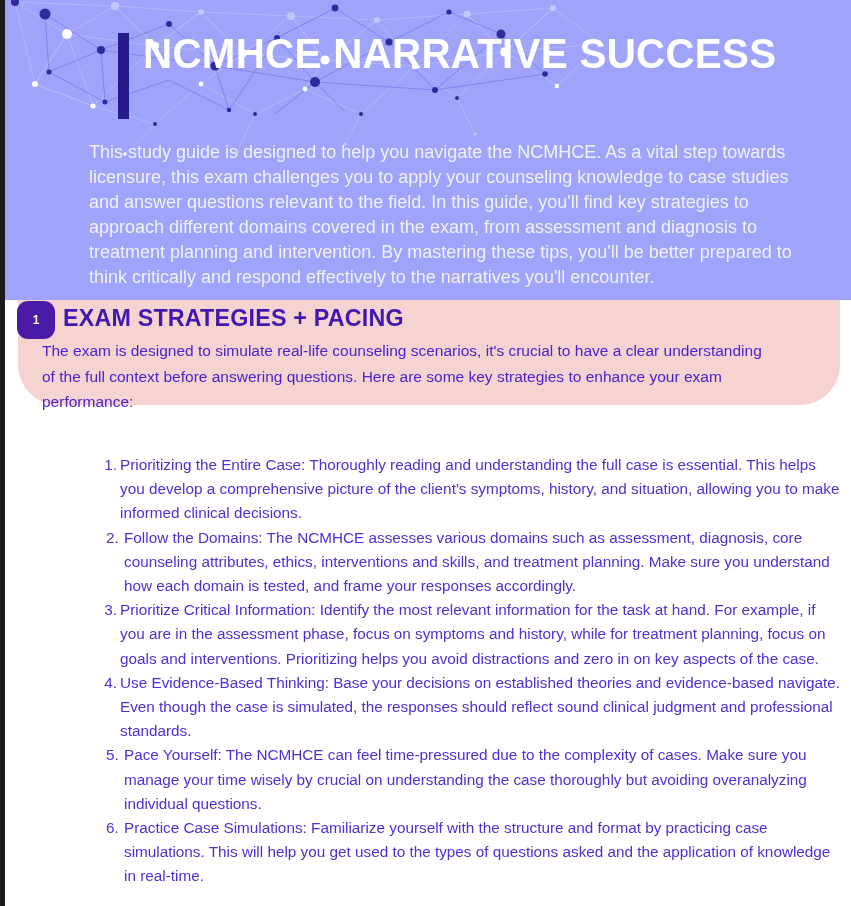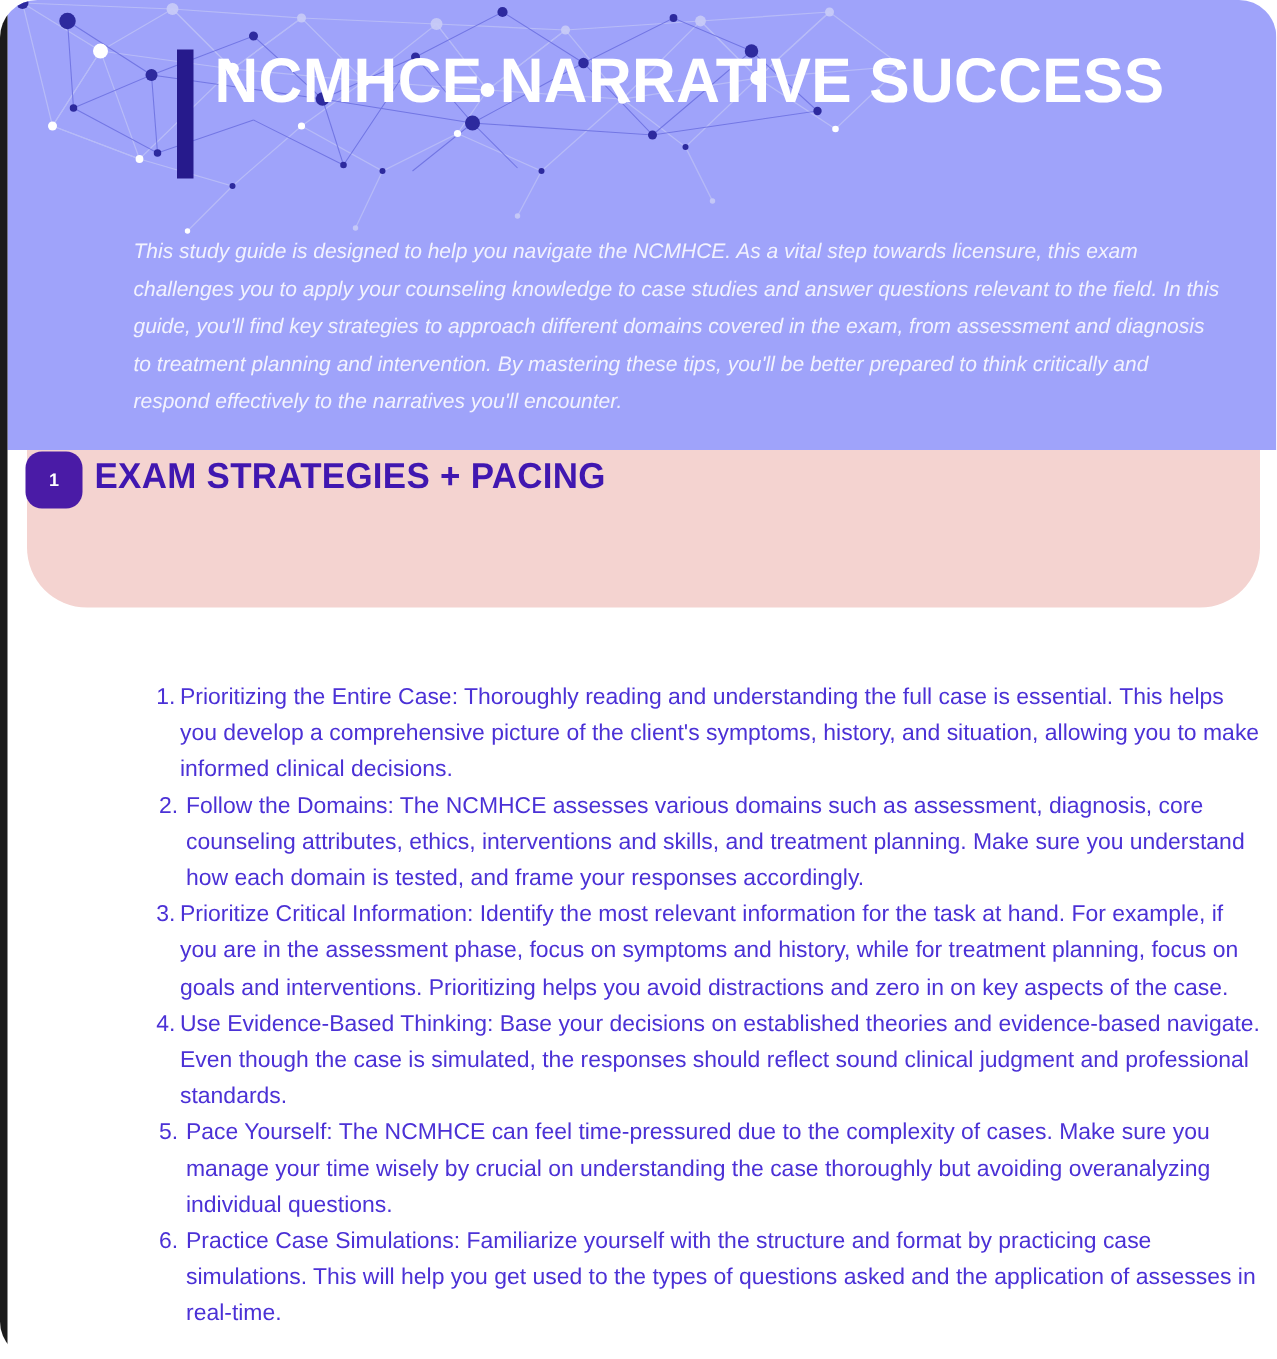--- a/index.html
+++ b/index.html
@@ -10,21 +10,20 @@
     font-family: "Liberation Sans", sans-serif;
     overflow: hidden;
   }
 
   #page {
     position: relative;
     width: 851px;
     height: 906px;
     background: #ffffff;
     overflow: hidden;
-    border-radius: 25px;
   }
 
   
   .left-gutter {
     position: absolute;
     left: 0; top: 0;
     width: 5px; height: 906px;
     background: #1b1b1b;
     z-index: 40;
   }
@@ -67,29 +66,28 @@
     line-height: 51px;
     font-weight: 700;
     letter-spacing: 0.3px;
     text-transform: uppercase;
     transform: scaleX(0.96);
     transform-origin: left center;
   }
   .hero-desc {
     position: absolute;
     left: 84px;
-    top: 155px;
+    top: 140px;
     width: 725px;
     margin: 0;
     z-index: 4;
     color: #f2f2fe;
-    font-size: 14px;
+    font-size: 18px;
     line-height: 25px;
     font-weight: 400;
-    font-style: italic;
   }
 
   
   .section-panel {
     position: absolute;
     left: 18px;
     top: 300px;
     width: 822px;
     height: 105px;
     background: #f4d3d0;
@@ -272,20 +270,21 @@
 
     <p class="hero-desc">This study guide is designed to help you navigate the NCMHCE. As a vital step towards licensure, this exam challenges you to apply your counseling knowledge to case studies and answer questions relevant to the field. In this guide, you'll find key strategies to approach different domains covered in the exam, from assessment and diagnosis to treatment planning and intervention. By mastering these tips, you'll be better prepared to think critically and respond effectively to the narratives you'll encounter.</p>
   </div>
 
   <div class="section-panel"></div>
 
   <div class="section-badge">1</div>
 
   <h2 class="section-title">EXAM STRATEGIES + PACING</h2>
 
+  <p class="section-intro">The exam is designed to simulate real-life counseling scenarios, it's crucial to have a clear understanding of the full context before answering questions. Here are some key strategies to enhance your exam performance:</p>
 
   <ol class="list-wrap">
       <li class="list-item">
         <span class="li-num">1.</span>
         <span class="li-text">Prioritizing the Entire Case: Thoroughly reading and understanding the full case is essential. This helps you develop a comprehensive picture of the client's symptoms, history, and situation, allowing you to make informed clinical decisions.</span>
       </li>
       <li class="list-item">
         <span class="li-num wide">2. </span>
         <span class="li-text">Follow the Domains: The NCMHCE assesses various domains such as assessment, diagnosis, core counseling attributes, ethics, interventions and skills, and treatment planning. Make sure you understand how each domain is tested, and frame your responses accordingly.</span>
       </li>
@@ -296,17 +295,17 @@
       <li class="list-item">
         <span class="li-num">4.</span>
         <span class="li-text">Use Evidence-Based Thinking: Base your decisions on established theories and evidence-based navigate. Even though the case is simulated, the responses should reflect sound clinical judgment and professional standards.</span>
       </li>
       <li class="list-item">
         <span class="li-num wide">5. </span>
         <span class="li-text">Pace Yourself: The NCMHCE can feel time-pressured due to the complexity of cases. Make sure you manage your time wisely by crucial on understanding the case thoroughly but avoiding overanalyzing individual questions.</span>
       </li>
       <li class="list-item">
         <span class="li-num wide">6. </span>
-        <span class="li-text">Practice Case Simulations: Familiarize yourself with the structure and format by practicing case simulations. This will help you get used to the types of questions asked and the application of assesses in real-time.</span>
+        <span class="li-text">Practice Case Simulations: Familiarize yourself with the structure and format by practicing case simulations. This will help you get used to the types of questions asked and the application of knowledge in real-time.</span>
       </li>
     </ol>
 
 </div>
 
 </body></html>

